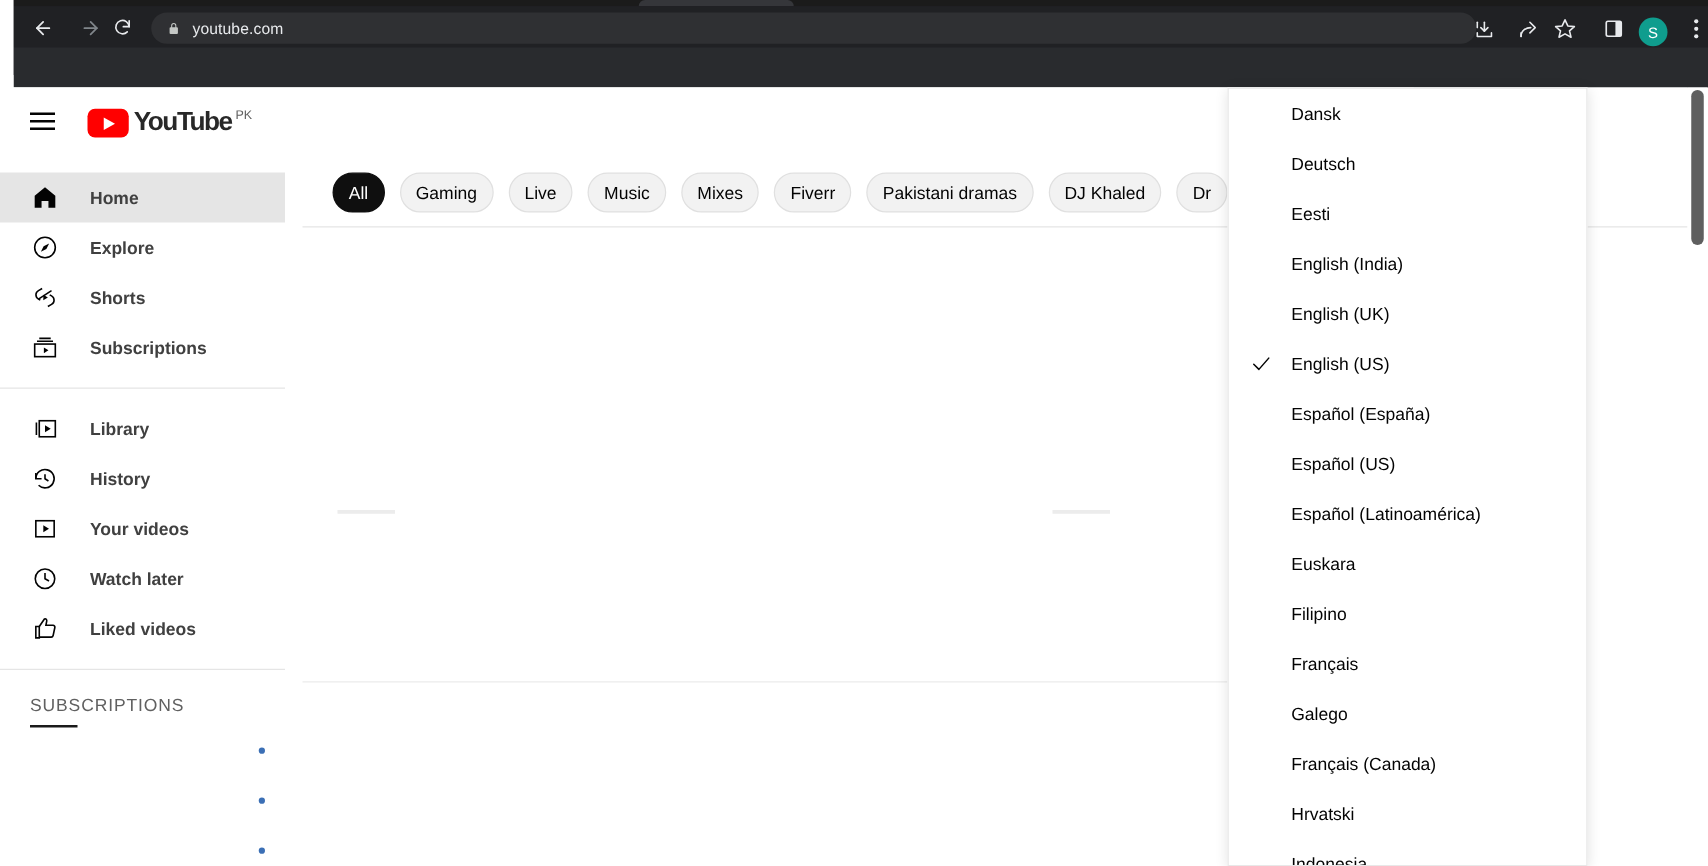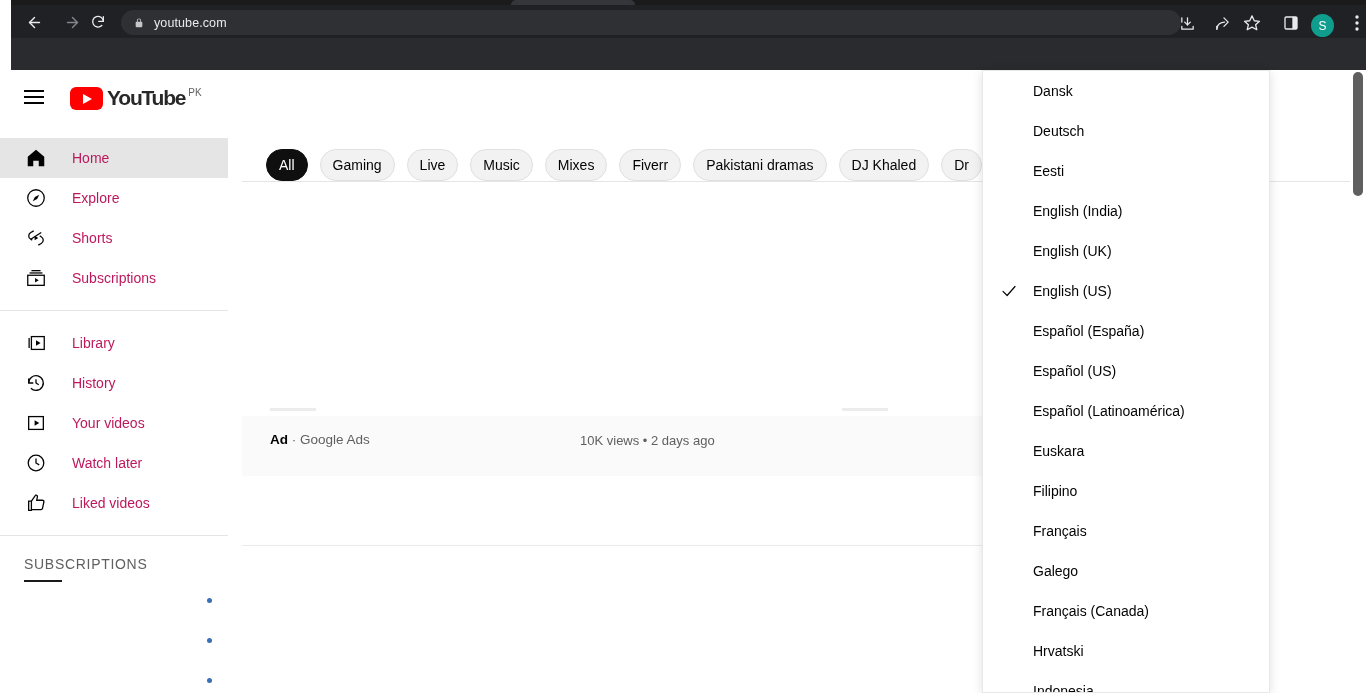--- a/index.html
+++ b/index.html
@@ -120,21 +120,21 @@
     background: #ffffff; padding-top: 12px;
   }
   .guide-item {
     display: flex; align-items: center; height: 40px; padding-left: 24px; cursor: pointer;
   }
   .guide-item.active { background: #e5e5e5; }
   .guide-item .guide-icon {
     width: 24px; height: 24px; margin-right: 24px;
     display: flex; align-items: center; justify-content: center; color: #030303;
   }
-  .guide-item .guide-label { font-size: 14px; color: #be185d; white-space: nowrap; }
+  .guide-item .guide-label { font-size: 14px; color: #404040; white-space: nowrap; font-weight: bold; }
   .guide-divider { height: 1px; background: #e5e5e5; margin: 12px 0; }
   #guide-subscriptions-title {
     font-size: 14px; color: #606060; letter-spacing: .7px;
     padding: 8px 0 8px 24px; text-transform: uppercase;
   }
   #guide-sub-ghost { position: relative; height: 160px; }
   .sub-ghost-row { position: relative; height: 40px; }
   .sub-ghost-dot {
     position: absolute; right: 16px; top: 18px; width: 5px; height: 5px;
     border-radius: 50%; background: #3b6fb5;
@@ -142,21 +142,21 @@
   #guide-sub-underline {
     position: absolute; left: 24px; top: 0px; width: 38px; height: 2px; background: #1a1a1a;
   }
 
   
   #yt-content { position: absolute; top: 56px; left: 242px; width: 1108px; height: 567px; background: #ffffff; }
 
   #chips-bar {
     position: absolute; top: 0; left: 0; width: 1108px; height: 56px;
     background: #ffffff; border-bottom: 1px solid #e5e5e5;
-    display: flex; align-items: flex-end; gap: 12px; padding-left: 24px; overflow: hidden;
+    display: flex; align-items: center; gap: 12px; padding-left: 24px; overflow: hidden;
   }
   .chip {
     height: 32px; padding: 0 12px; border-radius: 16px; border: 1px solid #e0e0e0;
     background: #f2f2f2; color: #030303; font-size: 14px;
     display: flex; align-items: center; white-space: nowrap; cursor: pointer; flex: 0 0 auto;
   }
   .chip.selected { background: #0f0f0f; color: #ffffff; border-color: #0f0f0f; }
 
   #video-card { position: absolute; top: 57px; left: 0; width: 740px; height: 230px; background: #ffffff; }
   #video-thumb-placeholder {
@@ -457,28 +457,20 @@
       <div class="chip">Miraculous L</div>
     </div>
 
     <div id="video-card">
       <div id="video-thumb-placeholder"></div>
     </div>
 
     <div id="ad-ghost-line-left"></div>
     <div id="ad-ghost-line-right"></div>
 
-    <div id="ad-meta-row">
-      <div id="ad-label">
-        <b>Ad</b>
-        <span>·</span>
-        <span>Google Ads</span>
-      </div>
-      <div id="video-stats">10K views • 2 days ago</div>
-    </div>
 
     <div id="card-bottom-divider"></div>
   </div>
 
   <div id="language-dropdown">
 
     <div class="language-item">
       <span class="language-label">Dansk</span>
     </div>
     <div class="language-item">

